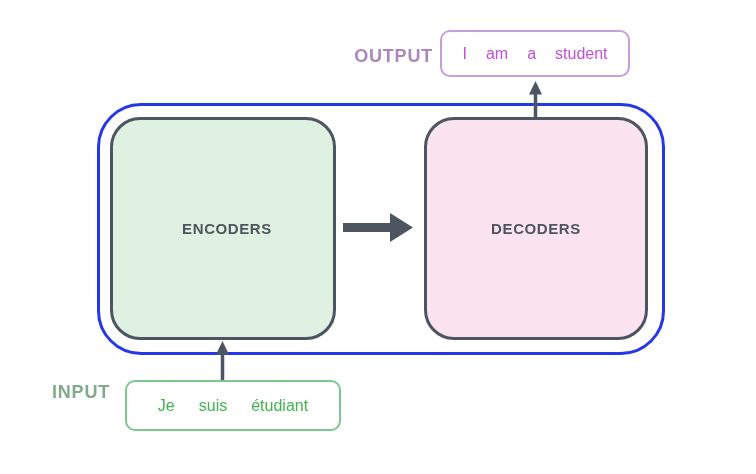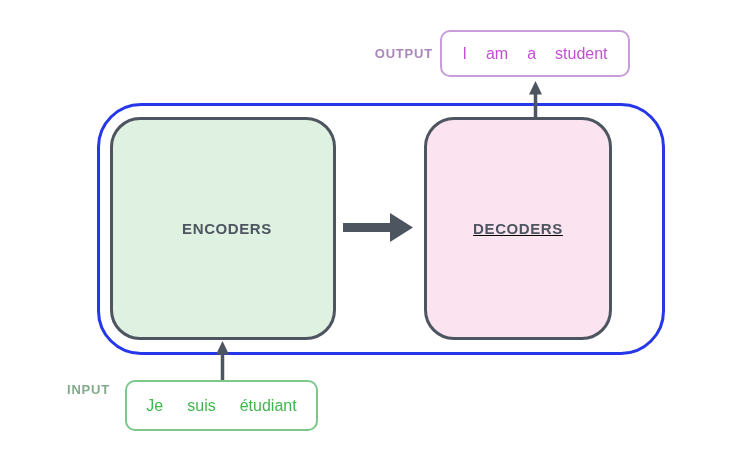--- a/index.html
+++ b/index.html
@@ -40,34 +40,33 @@
     z-index: 2;
   }
   .encoders {
     left: 110px;
     width: 226px;
     background: var(--encoder-fill, #dff1e0);
     padding-left: 8px;
   }
   .decoders {
     left: 424px;
-    width: 188px;
+    width: 224px;
     background: var(--decoder-fill, #fbe4f0);
-    text-decoration: underline;
   }
   .block-label {
     color: var(--box-border, #4d5560);
     font-size: 15px;
     font-weight: 600;
     letter-spacing: 0.6px;
   }
   
   .io-label {
     position: absolute;
-    font-size: 13px;
+    font-size: 18px;
     font-weight: 600;
     letter-spacing: 0.8px;
     text-align: right;
     z-index: 2;
   }
   .output-label {
     left: 353px; top: 46px;
     width: 80px;
     color: var(--output-label, #aa86ba);
   }
@@ -88,21 +87,21 @@
     z-index: 2;
   }
   .output-box {
     left: 440px; top: 30px;
     width: 190px; height: 47px;
     border: 2.5px solid var(--output-border, #c89dda);
     gap: 19px;
   }
   .input-box {
     left: 125px; top: 380px;
-    width: 193px; height: 51px;
+    width: 216px; height: 51px;
     border: 2.5px solid var(--input-border, #7cc88c);
     gap: 24px;
   }
   .token {
     font-size: 16px;
     font-weight: 400;
     white-space: nowrap;
   }
   .out-token { color: var(--output-text, #c44fd6); }
   .in-token  { color: var(--input-text, #41b54e); }

